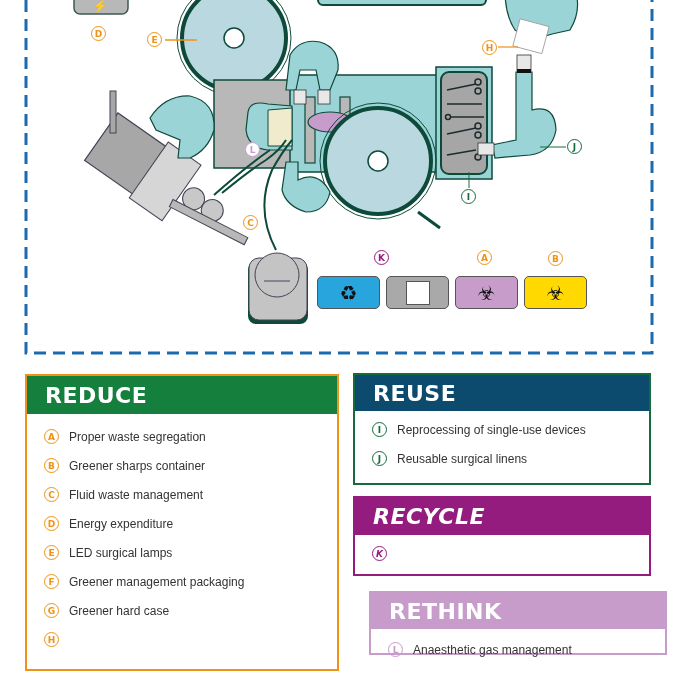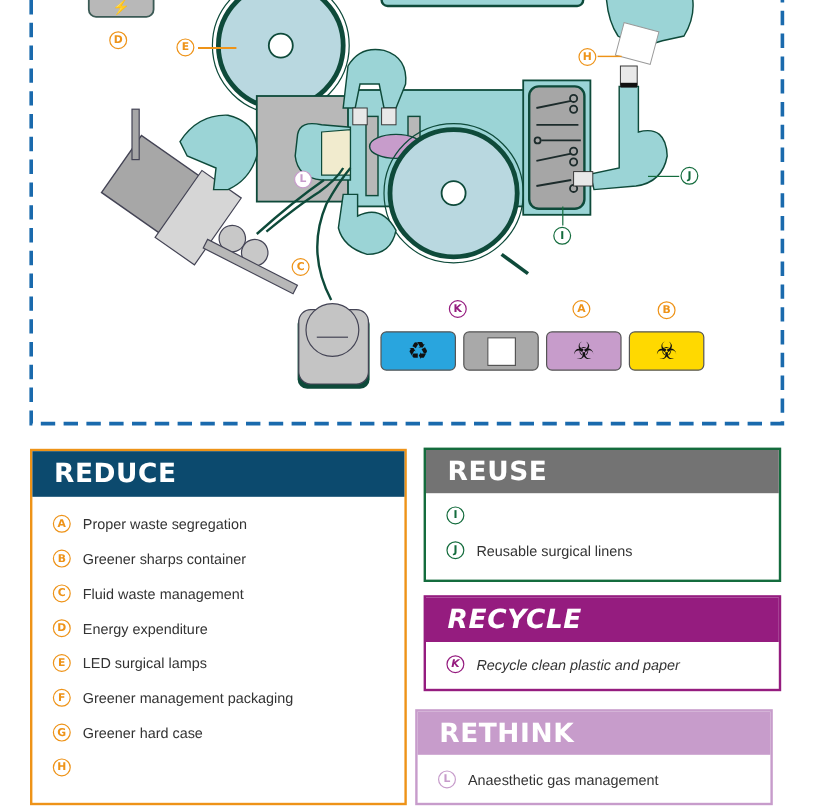--- a/index.html
+++ b/index.html
@@ -5,32 +5,32 @@
   html, body { margin:0; padding:0; background:#ffffff; }
   body { width:680px; height:675px; position:relative; overflow:hidden; font-family:"Liberation Sans", sans-serif; }
   .diagram { position:absolute; left:0; top:0; width:680px; height:360px; }
   .diagram svg { position:absolute; left:0; top:0; }
   .panel { position:absolute; background:#fff; box-sizing:border-box; }
   .panel .hdr { color:#fff; font-weight:bold; font-size:22px; letter-spacing:0.5px; padding-left:18px; box-sizing:border-box; display:flex; align-items:center; font-family:"DejaVu Sans", sans-serif; }
   .panel ul { list-style:none; margin:0; padding:0; }
   .panel li { display:flex; align-items:center; font-size:12px; color:#333; height:29px; padding-left:17px; }
   .badge { width:15px; height:15px; border-radius:50%; border:1.5px solid; box-sizing:border-box; display:inline-flex; align-items:center; justify-content:center; font-size:9px; font-weight:bold; margin-right:10px; flex:none; font-family:"DejaVu Sans", sans-serif; }
   .reduce { left:25px; top:374px; width:314px; height:297px; border:2px solid #ee9318; }
-  .reduce .hdr { background:#0c4a6e; height:38px; }
+  .reduce .hdr { background:#15803d; height:38px; }
   .reduce .list { padding-top:8px; }
   .reduce .badge { color:#ee9318; border-color:#ee9318; }
   .reuse { left:353px; top:373px; width:298px; height:112px; border:2px solid #146c3d; }
-  .reuse .hdr { background:#737373; height:36px; }
+  .reuse .hdr { background:#0c4a6e; height:36px; }
   .reuse .list { padding-top:4px; }
   .reuse .badge { color:#146c3d; border-color:#146c3d; }
   .recycle { left:353px; top:496px; width:298px; height:80px; border:2px solid #951c7f;font-style:italic; }
   .recycle .hdr { background:#951c7f; height:37px; }
   .recycle .list { padding-top:4px; }
   .recycle .badge { color:#951c7f; border-color:#951c7f; }
-  .rethink { left:346px; top:591px; width:298px; height:80px; border:2px solid #c79ccb; }
+  .rethink { left:369px; top:591px; width:298px; height:64px; border:2px solid #c79ccb; }
   .rethink .hdr { background:#c79ccb; height:36px; }
   .rethink .list { padding-top:6px; }
   .rethink .badge { color:#c79ccb; border-color:#c79ccb; }
   .bin { position:absolute; top:276px; width:63px; height:33px; border-radius:5px; border:1px solid #555; box-sizing:border-box; display:flex; align-items:center; justify-content:center; font-size:20px; color:#111; }
   .marker { position:absolute; width:15px; height:15px; border-radius:50%; border:1.5px solid; box-sizing:border-box; display:flex; align-items:center; justify-content:center; font-size:9px; font-weight:bold; background:#fff; font-family:"DejaVu Sans", sans-serif; }
 </style>
 </head>
 <body>
 
 <div class="diagram">
@@ -181,34 +181,34 @@
         <span class="badge">H</span>
       </li>
   </ul>
 </div>
 
 <div class="panel reuse">
   <div class="hdr">REUSE</div>
   <ul class="list">
     <li>
         <span class="badge">I</span>
+        <span>Reprocessing of single-use devices</span>
       </li>
     <li>
         <span class="badge">J</span>
         <span>Reusable surgical linens</span>
       </li>
   </ul>
 </div>
 
 <div class="panel recycle">
   <div class="hdr">RECYCLE</div>
   <ul class="list">
     <li>
         <span class="badge">K</span>
-        <span>Recycle clean plastic and paper</span>
       </li>
   </ul>
 </div>
 
 <div class="panel rethink">
   <div class="hdr">RETHINK</div>
   <ul class="list">
     <li>
         <span class="badge">L</span>
         <span>Anaesthetic gas management</span>

